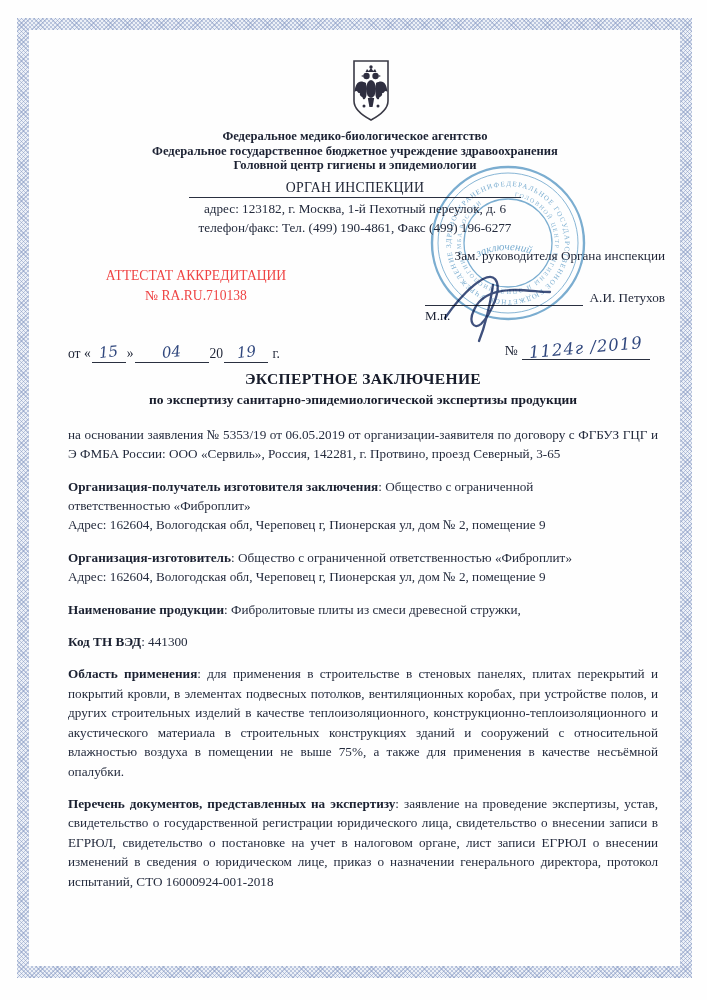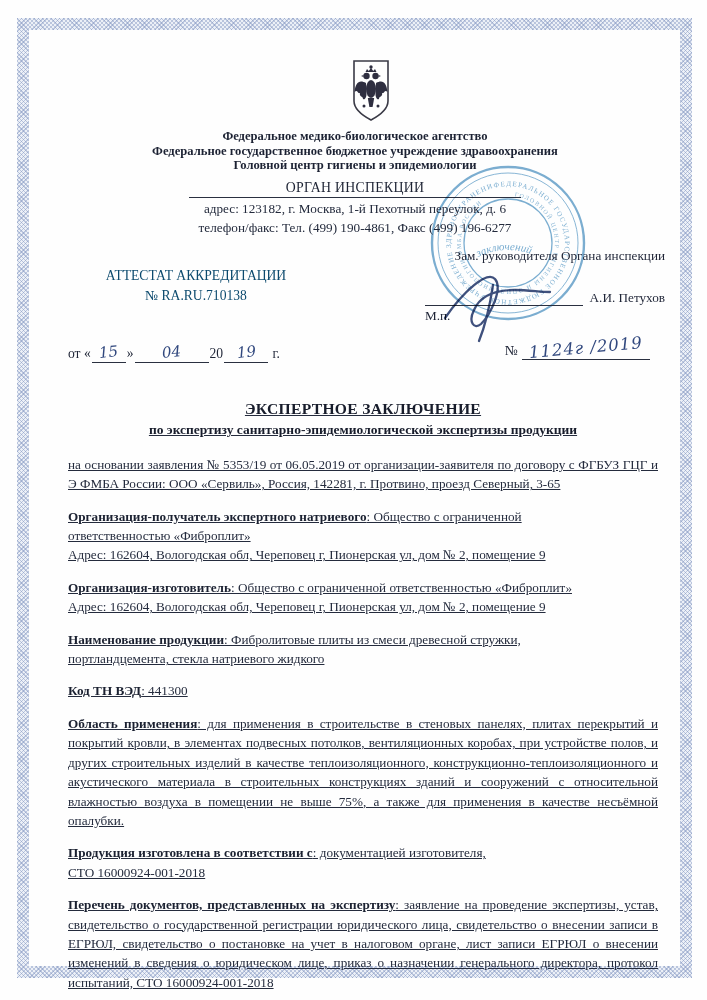--- a/index.html
+++ b/index.html
@@ -21,41 +21,41 @@
 
   .emblem{position:absolute;left:350px;top:59px;}
 
   .hdr{position:absolute;left:55px;top:129px;width:600px;text-align:center;}
   .hdr .agline{font-weight:bold;font-size:12.6px;line-height:14.6px;color:#1c2233;}
   .organ-wrap{width:332px;margin:7px auto 0;border-bottom:1.6px solid #2a3040;padding-bottom:1px;}
   .organ{font-weight:normal;font-size:13.8px;letter-spacing:.3px;color:#1c2233;}
   .addr{font-size:13.2px;line-height:17.5px;margin-top:2px;color:#232a3c;}
 
   .accred{position:absolute;left:72px;top:266px;width:248px;text-align:center;
-    font-size:13.6px;line-height:20px;color:#0c4a6e;}
+    font-size:13.6px;line-height:20px;color:#ef4444;}
 
   .approval{position:absolute;left:425px;top:247px;width:240px;font-size:13.2px;color:#1e2436;}
   .approve{text-align:right;padding-right:14px;font-size:13.4px;}
   .apos{text-align:right;margin-top:1px;}
   .sig-row{display:flex;align-items:flex-end;margin-top:26px;}
   .sig-line{flex:1;border-bottom:1.2px solid #2a3040;height:14px;}
   .sig-name{padding-left:7px;white-space:nowrap;}
   .mp{text-align:left;margin-top:2px;padding-right:2px;}
 
   .stamp{position:absolute;left:426px;top:161px;mix-blend-mode:multiply;opacity:.88;}
   .signature{position:absolute;left:437px;top:258px;mix-blend-mode:multiply;}
 
   .daterow{position:absolute;left:68px;top:344px;width:590px;font-size:13.6px;color:#1e2436;}
   .useg{display:inline-block;border-bottom:1.2px solid #2a3040;text-align:center;margin:0 1px;}
   .w34{min-width:34px}.w74{min-width:74px}.w44{min-width:44px}.w128{min-width:128px}
   .hw{display:inline-block;font-family:"DejaVu Serif",serif;font-style:italic;color:#31487e;
       font-size:15px;transform:rotate(-6deg) translateY(-1px);}
   .hw.big{font-size:16.5px;transform:rotate(-5deg) translateY(-2px);letter-spacing:1px;}
 
-  .main{position:absolute;left:68px;top:399px;width:590px;font-size:13.2px;line-height:19.4px;color:#242b3d;text-decoration:underline;}
+  .main{position:absolute;left:68px;top:369px;width:590px;font-size:13.2px;line-height:19.4px;color:#242b3d;}
   .title{margin:0;text-align:center;font-weight:bold;font-size:15.6px;letter-spacing:.3px;color:#171c2b;}
   .subtitle{margin:2px 0 0;text-align:center;font-weight:bold;font-size:13.5px;color:#171c2b;}
   .basis{margin-top:15px;text-align:justify;}
   .para{margin-top:13px;}
   .para.just{text-align:justify;}
   .lbl{font-weight:bold;color:#1b2131;}
 </style>
 </head>
 <body>
 
@@ -159,46 +159,41 @@
     </span>
   </div>
 
   <div class="main">
     <div class="title">ЭКСПЕРТНОЕ ЗАКЛЮЧЕНИЕ</div>
     <div class="subtitle">по экспертизу санитарно-эпидемиологической экспертизы продукции</div>
 
     <div class="basis">на основании заявления № 5353/19 от 06.05.2019 от организации-заявителя по договору с ФГБУЗ ГЦГ и Э ФМБА России:  ООО «Сервиль», Россия, 142281, г. Протвино, проезд Северный, 3-65</div>
 
     <div class="para">
-      <span class="lbl">Организация-получатель экспертного натриевого</span><span>: Общество с ограниченной</span>
+      <span class="lbl">Организация-получатель изготовителя заключения</span><span>: Общество с ограниченной</span>
       <div>ответственностью «Фиброплит»</div>
       <div>Адрес: 162604, Вологодская обл, Череповец г, Пионерская ул, дом № 2, помещение 9</div>
     </div>
 
     <div class="para">
       <span class="lbl">Организация-изготовитель</span><span>: Общество с ограниченной ответственностью «Фиброплит»</span>
       <div>Адрес: 162604, Вологодская обл, Череповец г, Пионерская ул, дом № 2, помещение 9</div>
     </div>
 
     <div class="para">
       <span class="lbl">Наименование продукции</span><span>: Фибролитовые плиты из смеси древесной стружки,</span>
-      <div>портландцемента, стекла натриевого жидкого</div>
     </div>
 
     <div class="para">
       <span class="lbl">Код ТН ВЭД</span><span>: 441300</span>
     </div>
 
     <div class="para just">
       <span class="lbl">Область применения</span><span>: для применения в строительстве  в стеновых панелях, плитах перекрытий и покрытий кровли, в элементах подвесных потолков, вентиляционных коробах, при устройстве полов, и других строительных изделий в качестве теплоизоляционного, конструкционно-теплоизоляционного и акустического материала в строительных конструкциях зданий и сооружений с относительной влажностью воздуха в помещении не выше 75%, а также для применения в качестве несъёмной опалубки.</span>
     </div>
 
-    <div class="para">
-      <span class="lbl">Продукция изготовлена в соответствии с</span><span>: документацией изготовителя,</span>
-      <div>СТО 16000924-001-2018</div>
-    </div>
 
     <div class="para just">
       <span class="lbl">Перечень документов, представленных на экспертизу</span><span>: заявление на проведение экспертизы, устав, свидетельство о государственной регистрации юридического лица, свидетельство о внесении записи в ЕГРЮЛ, свидетельство о постановке на учет в налоговом органе, лист записи ЕГРЮЛ о внесении изменений в сведения о юридическом лице, приказ о назначении генерального директора, протокол испытаний, СТО 16000924-001-2018</span>
     </div>
   </div>
 
 </div>
 
 </body></html>

